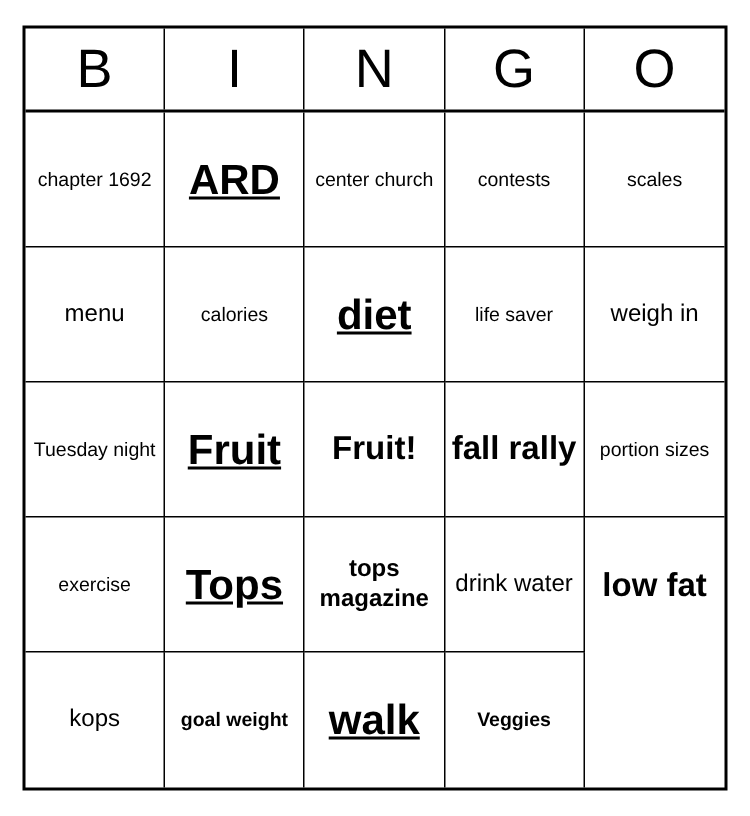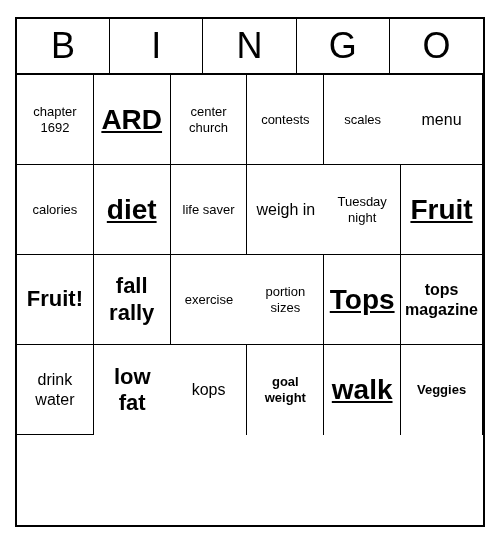--- a/index.html
+++ b/index.html
@@ -26,21 +26,21 @@
       font-size: 36px;
       font-weight: normal;
       padding: 6px 0;
       border-right: 1px solid #000;
     }
     .bingo-header-cell:last-child {
       border-right: none;
     }
     .bingo-grid {
       display: grid;
-      grid-template-columns: repeat(6, 1fr);
+      grid-template-columns: repeat(5, 1fr);
       grid-template-rows: repeat(5, 90px);
     }
     .bingo-cell {
       border-right: 1px solid #000;
       border-bottom: 1px solid #000;
       display: flex;
       align-items: center;
       justify-content: center;
       text-align: center;
       padding: 4px;
@@ -95,22 +95,22 @@
       <div class="bingo-cell">scales</div>
       <div class="bingo-cell medium">menu</div>
       <div class="bingo-cell">calories</div>
       <div class="bingo-cell xlarge">diet</div>
       <div class="bingo-cell">life saver</div>
       <div class="bingo-cell medium">weigh in</div>
       <div class="bingo-cell">Tuesday night</div>
       <div class="bingo-cell xlarge">Fruit</div>
       <div class="bingo-cell free">Fruit!</div>
       <div class="bingo-cell large">fall rally</div>
+      <div class="bingo-cell">portion sizes</div>
       <div class="bingo-cell">exercise</div>
-      <div class="bingo-cell">portion sizes</div>
       <div class="bingo-cell xlarge">Tops</div>
       <div class="bingo-cell small">tops magazine</div>
       <div class="bingo-cell medium">drink water</div>
       <div class="bingo-cell large">low fat</div>
       <div class="bingo-cell medium">kops</div>
       <div class="bingo-cell">goal weight</div>
       <div class="bingo-cell xlarge">walk</div>
       <div class="bingo-cell">Veggies</div>
     </div>
 </div>

